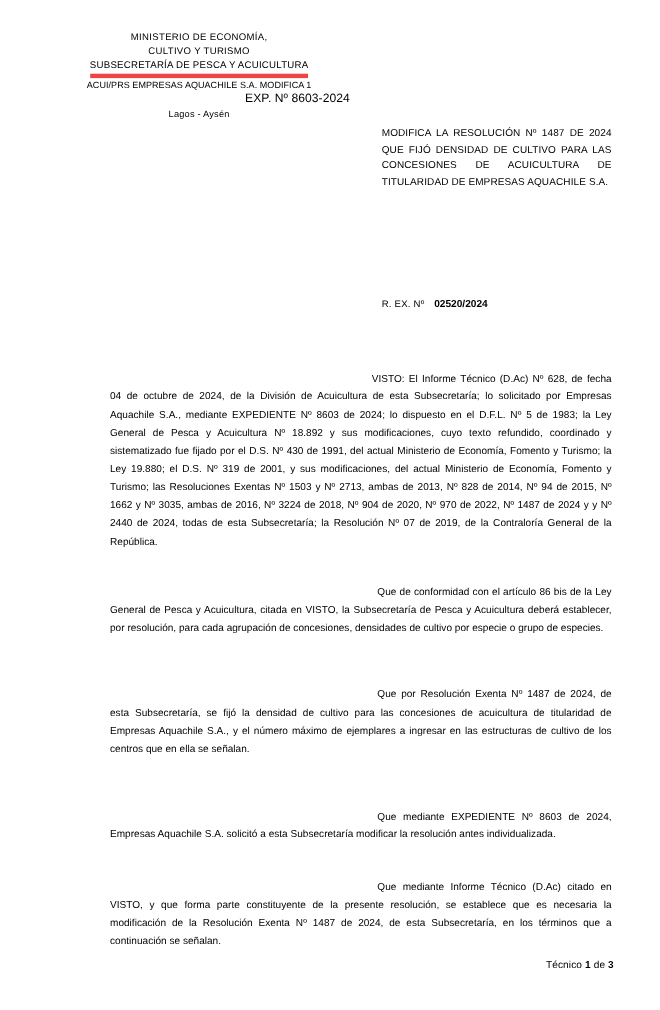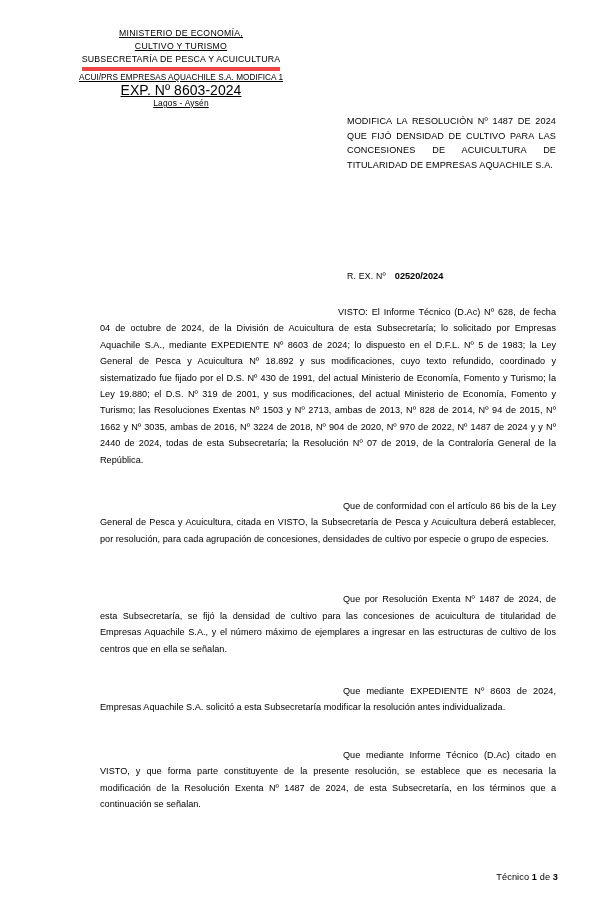--- a/index.html
+++ b/index.html
@@ -28,40 +28,40 @@
     left: 44px;
     top: 27px;
     width: 274px;
     text-align: center;
     line-height: 13.2px;
   }
   .lh-line {
     font-size: 8.6px;
     letter-spacing: 0.25px;
     white-space: nowrap;
-    text-decoration: underline;
   }
   .lh-ministry {
     font-size: 8.7px;
     letter-spacing: 0.3px;
   }
   .lh-sub {
     font-size: 8.8px;
     letter-spacing: 0.2px;
     display: inline-block;
     border-bottom: 4px solid #ef4444;
     padding-bottom: 0px;
   }
   .lh-wide {
     font-size: 8.2px;
     letter-spacing: 0.05px;
   }
   .lh-exp {
-    font-size: 14px;
+    font-size: 11px;
     letter-spacing: 0.05px;
+    text-align: right;
   }
   .lh-region {
     font-size: 8.4px;
     letter-spacing: 0.2px;
   }
 
   
   .subject {
     position: absolute;
     left: 347px;
@@ -105,41 +105,41 @@
     font-size: 9.2px;
     font-weight: bold;
     margin-left: 9px;
     letter-spacing: 0px;
   }
 
   
   .body {
     position: absolute;
     left: 100px;
-    top: 304px;
+    top: 336px;
     width: 456px;
   }
   .para {
     font-size: 9.15px;
     line-height: 16.4px;
     text-align: justify;
     text-align-last: left;
     letter-spacing: 0.02px;
     margin: 0;
   }
   .indent-visto {
     text-indent: 238px;
   }
   .indent-que {
     text-indent: 243px;
   }
   .gap-visto  { margin-top: 0px; }
   .gap-c1     { margin-top: 30px; }
   .gap-c2     { margin-top: 44px; }
-  .gap-c3     { margin-top: 26px; }
+  .gap-c3     { margin-top: 45px; }
   .gap-c4     { margin-top: 31px; }
 
   .considerando {
     font-size: 9.2px;
     font-weight: bold;
     letter-spacing: 2.1px;
     text-align: center;
     margin: 0;
     padding-left: 60px;
   }

